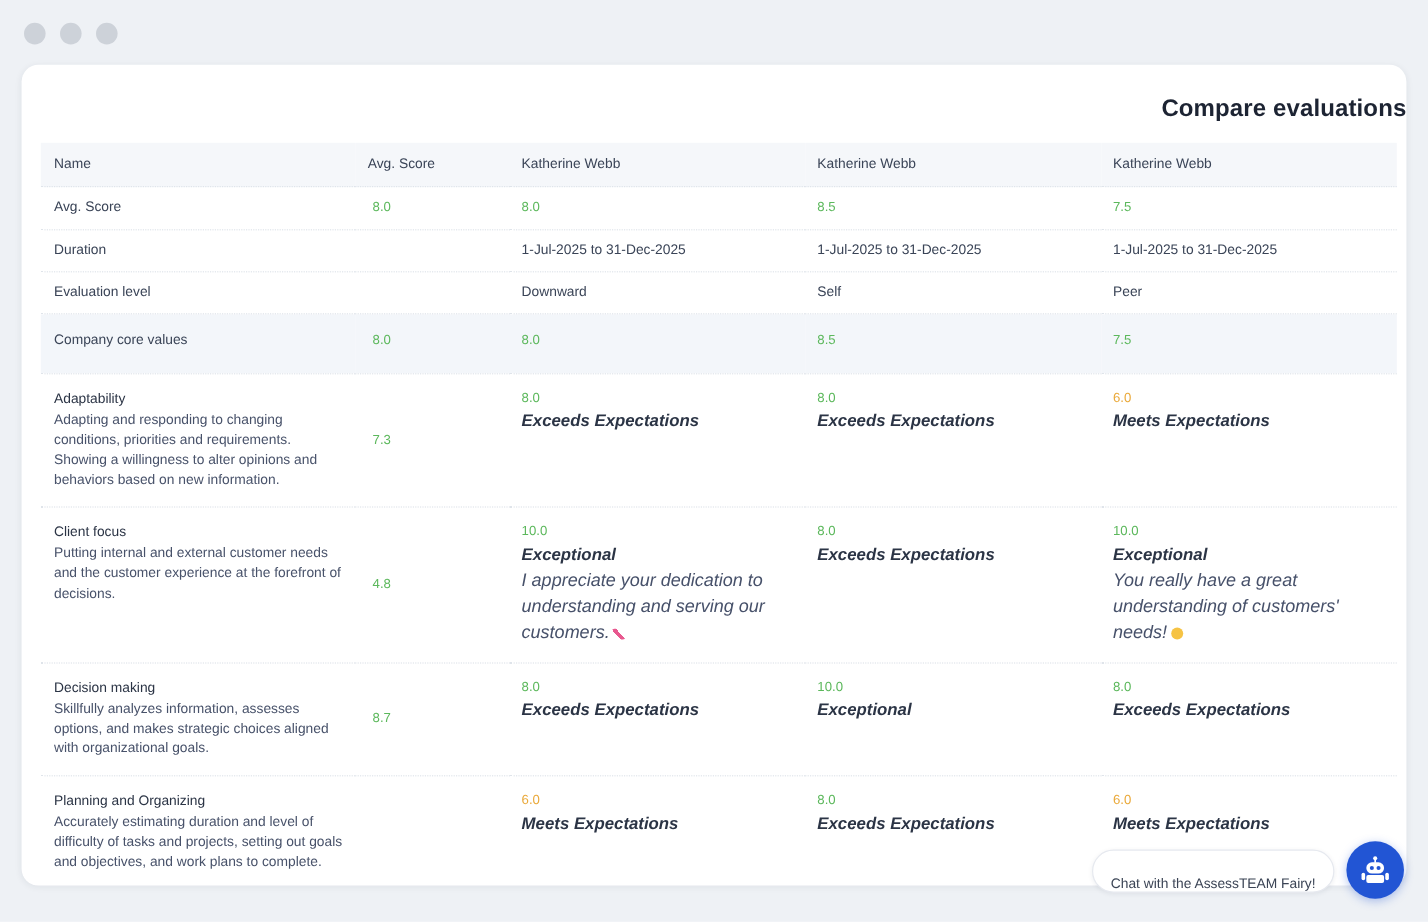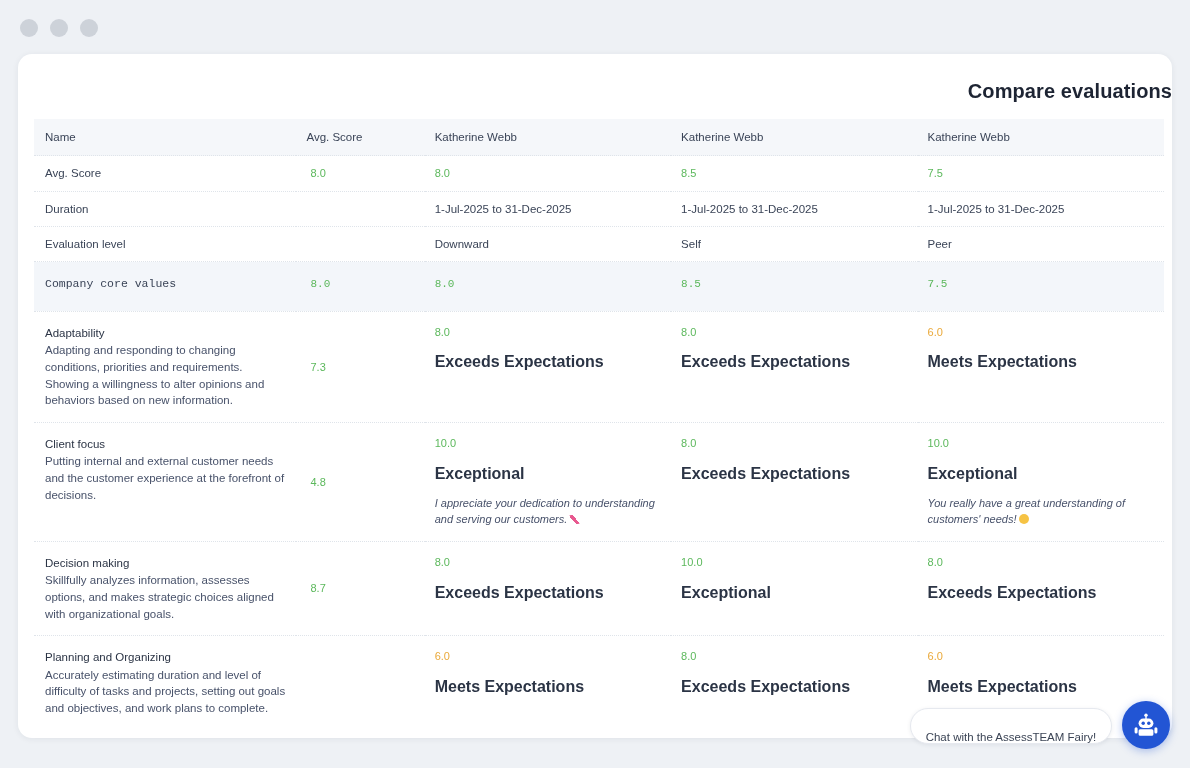--- a/index.html
+++ b/index.html
@@ -58,35 +58,35 @@
     border-top: 1px dotted #dfe4ea;
     font-size: 11.5px;
     color: #3a4457;
     padding: 10px;
     vertical-align: middle;
     line-height: 1.42;
   }
   .tbl tbody tr.simple td { height: 32px; padding-top: 9px; padding-bottom: 9px; }
   .tbl tbody td:first-child { padding-left: 11px; }
 
-  tr.shaded td { background: #f3f6fa; font-family: Liberation Mono, monospace; }
+  tr.shaded td { background: #f3f6fa; }
   tr.shaded td { padding-top: 14px; padding-bottom: 18px; }
 
   .score { font-size: 11px; font-weight: normal; }
   .score.good { color: #5cb85c; }
   .score.mid  { color: #eaa93a; }
 
   .avg-cell { padding-left: 14px !important; }
 
   
   tr.comp td { padding-top: 13px; padding-bottom: 13px; vertical-align: middle; }
   .comp-title { color: #2b3445; font-size: 11.5px; margin-bottom: 1px; }
   .comp-desc  { color: #48526a; font-size: 11.5px; line-height: 1.45; }
-  .rating-label { color: #2b3445; font-size: 16px; font-weight: bold; margin-top: 11px; }
-  .comment { color: #47516a; font-size: 11px; font-style: italic; line-height: 1.45; margin-top: 11px; }
+  .rating-label { color: #2b3445; font-size: 14px; font-weight: bold; margin-top: 1px; font-style: italic; }
+  .comment { color: #47516a; font-size: 15px; font-style: italic; line-height: 1.45; margin-top: 1px; }
 
   
   .ic-chart {
     display: inline-block; width: 11px; height: 9px;
     vertical-align: -1px; margin-left: 2px;
     background:
       linear-gradient(48deg, transparent 38%, #e8588f 38%, #e8588f 60%, transparent 60%);
     border-radius: 2px;
   }
   .ic-smile {

